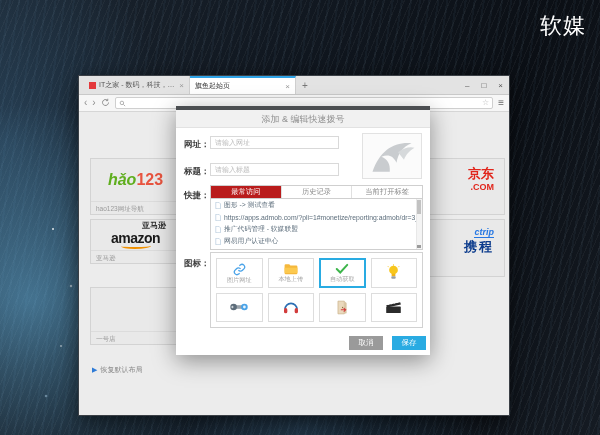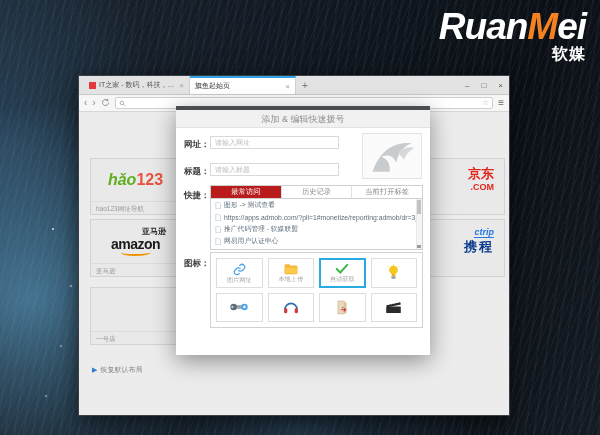--- a/index.html
+++ b/index.html
@@ -26,21 +26,21 @@
       170px 240px 0 0 rgba(255,255,255,.45), 115px 205px 0 0 rgba(220,240,255,.5),
       145px 215px 0 0 rgba(255,255,255,.4), 185px 332px 0 0 rgba(255,255,255,.55),
       205px 302px 0 0 rgba(210,230,250,.45), 45px 395px 1px 0 rgba(190,225,250,.7),
       150px 400px 0 0 rgba(255,255,255,.5);
   }
 
   
   .brand { position:absolute; top:8px; right:14px; text-align:right; line-height:1; }
   .brand-main { font-size:37px; font-weight:bold; font-style:italic; color:#fff; letter-spacing:-1px; }
   .brand-main .orange { color:#f58220; }
-  .brand-sub { font-size:16px; font-weight:bold; color:#fff; margin-top:1px; letter-spacing:1px; }
+  .brand-sub { font-size:22px; font-weight:normal; color:#fff; margin-top:7px; letter-spacing:1px; }
 
   
   .browser { position:absolute; left:78px; top:75px; width:432px; height:341px;
     background:#fff; border:1px solid #3a3f45; box-shadow:0 5px 20px rgba(0,0,0,.6); }
 
   .tabbar { position:relative; height:19px; background:#e3e3e3; border-bottom:1px solid #c9c9c9;
     display:flex; align-items:stretch; padding-left:5px; }
   .tab { display:flex; align-items:center; gap:3px; padding:0 5px; font-size:7px; color:#555;
     width:106px; overflow:hidden; white-space:nowrap; }
   .tab.inactive { background:#e3e3e3; border-right:1px solid #cfcfcf; }
@@ -124,21 +124,20 @@
   .btn-cancel { background:#9a9a9a; }
   .btn-save { background:#29abe2; }
 </style>
 </head>
 <body>
 
 <div class="desktop">
   <div class="sparkle"></div>
 
   <div class="brand">
-    <div class="brand-main"><span>Ruan</span><span class="orange">M</span><span>ei</span></div>
     <div class="brand-sub">软媒</div>
   </div>
 
   <div class="browser">
 
     <div class="tabbar">
       <div class="tab inactive">
         <span class="favicon"></span>
         <span class="tab-label">IT之家 - 数码，科技，生活</span>
         <span class="tab-close">×</span>
@@ -176,21 +175,21 @@
 
     <div class="content">
 
       <div class="card" style="left:11px; top:46px; width:91px; height:57px;">
         <div class="card-logo">
           <div><span class="hao-green">hǎo</span><span class="hao-red">123</span></div>
         </div>
         <div class="card-caption">hao123网址导航</div>
       </div>
 
-      <div class="card" style="left:11px; top:107px; width:91px; height:58px;padding-left:44px;">
+      <div class="card" style="left:11px; top:107px; width:91px; height:45px;padding-left:44px;">
         <div class="card-logo">
           <span class="amz-cn">亚马逊</span>
           <span class="amz-en">amazon</span>
           <span class="amz-smile"></span>
         </div>
         <div class="card-caption">亚马逊</div>
       </div>
 
       <div class="card" style="left:11px; top:175px; width:91px; height:58px;">
         <div class="card-caption">一号店</div>
@@ -335,17 +334,21 @@
 
           <div class="tile">
             <svg width="17" height="14" viewBox="0 0 28 22">
                 <path d="M2 8L25 3l1.2 4L3.5 12z" fill="#2b2b2b"></path>
                 <path d="M5 7.4l3-2.6M10 6.3l3-2.6M15 5.2l3-2.6M20 4.1l3-2.6" stroke="#fff" stroke-width="1.3"></path>
                 <rect x="2" y="10" width="24" height="11" rx="1" fill="#2b2b2b"></rect>
               </svg>
           </div>
         </div>
 
+        <div class="dlg-footer">
+          <button class="btn btn-cancel">取消</button>
+          <button class="btn btn-save">保存</button>
+        </div>
       </div>
     </div>
 
   </div>
 </div>
 
 </body></html>

